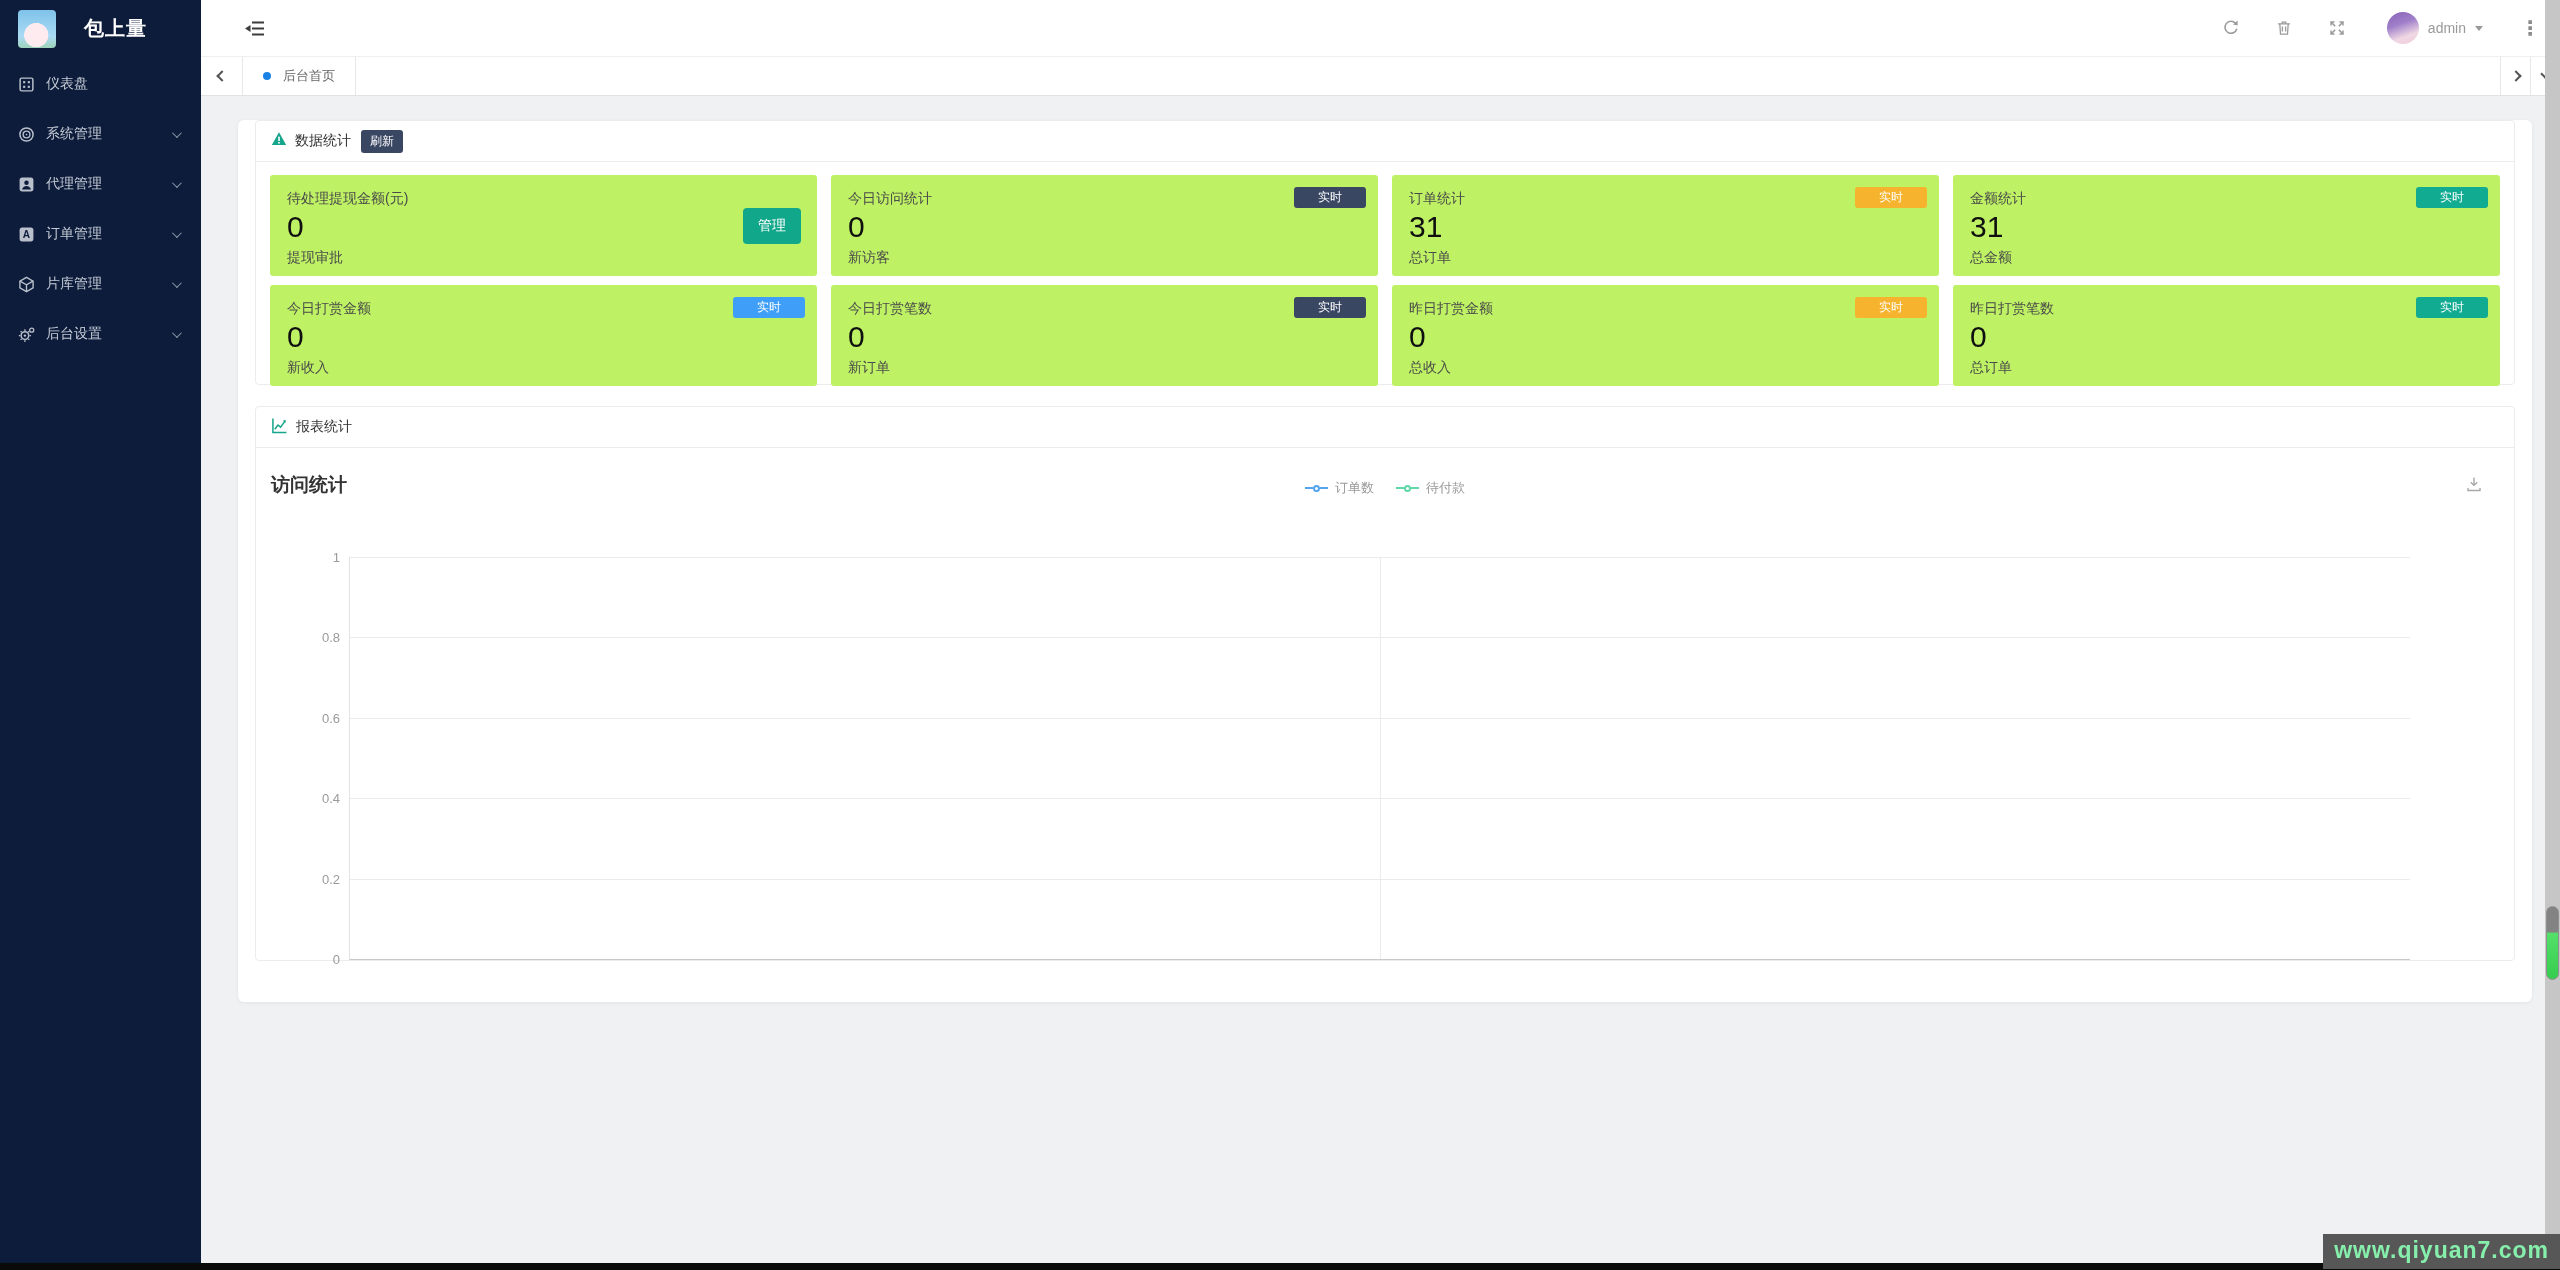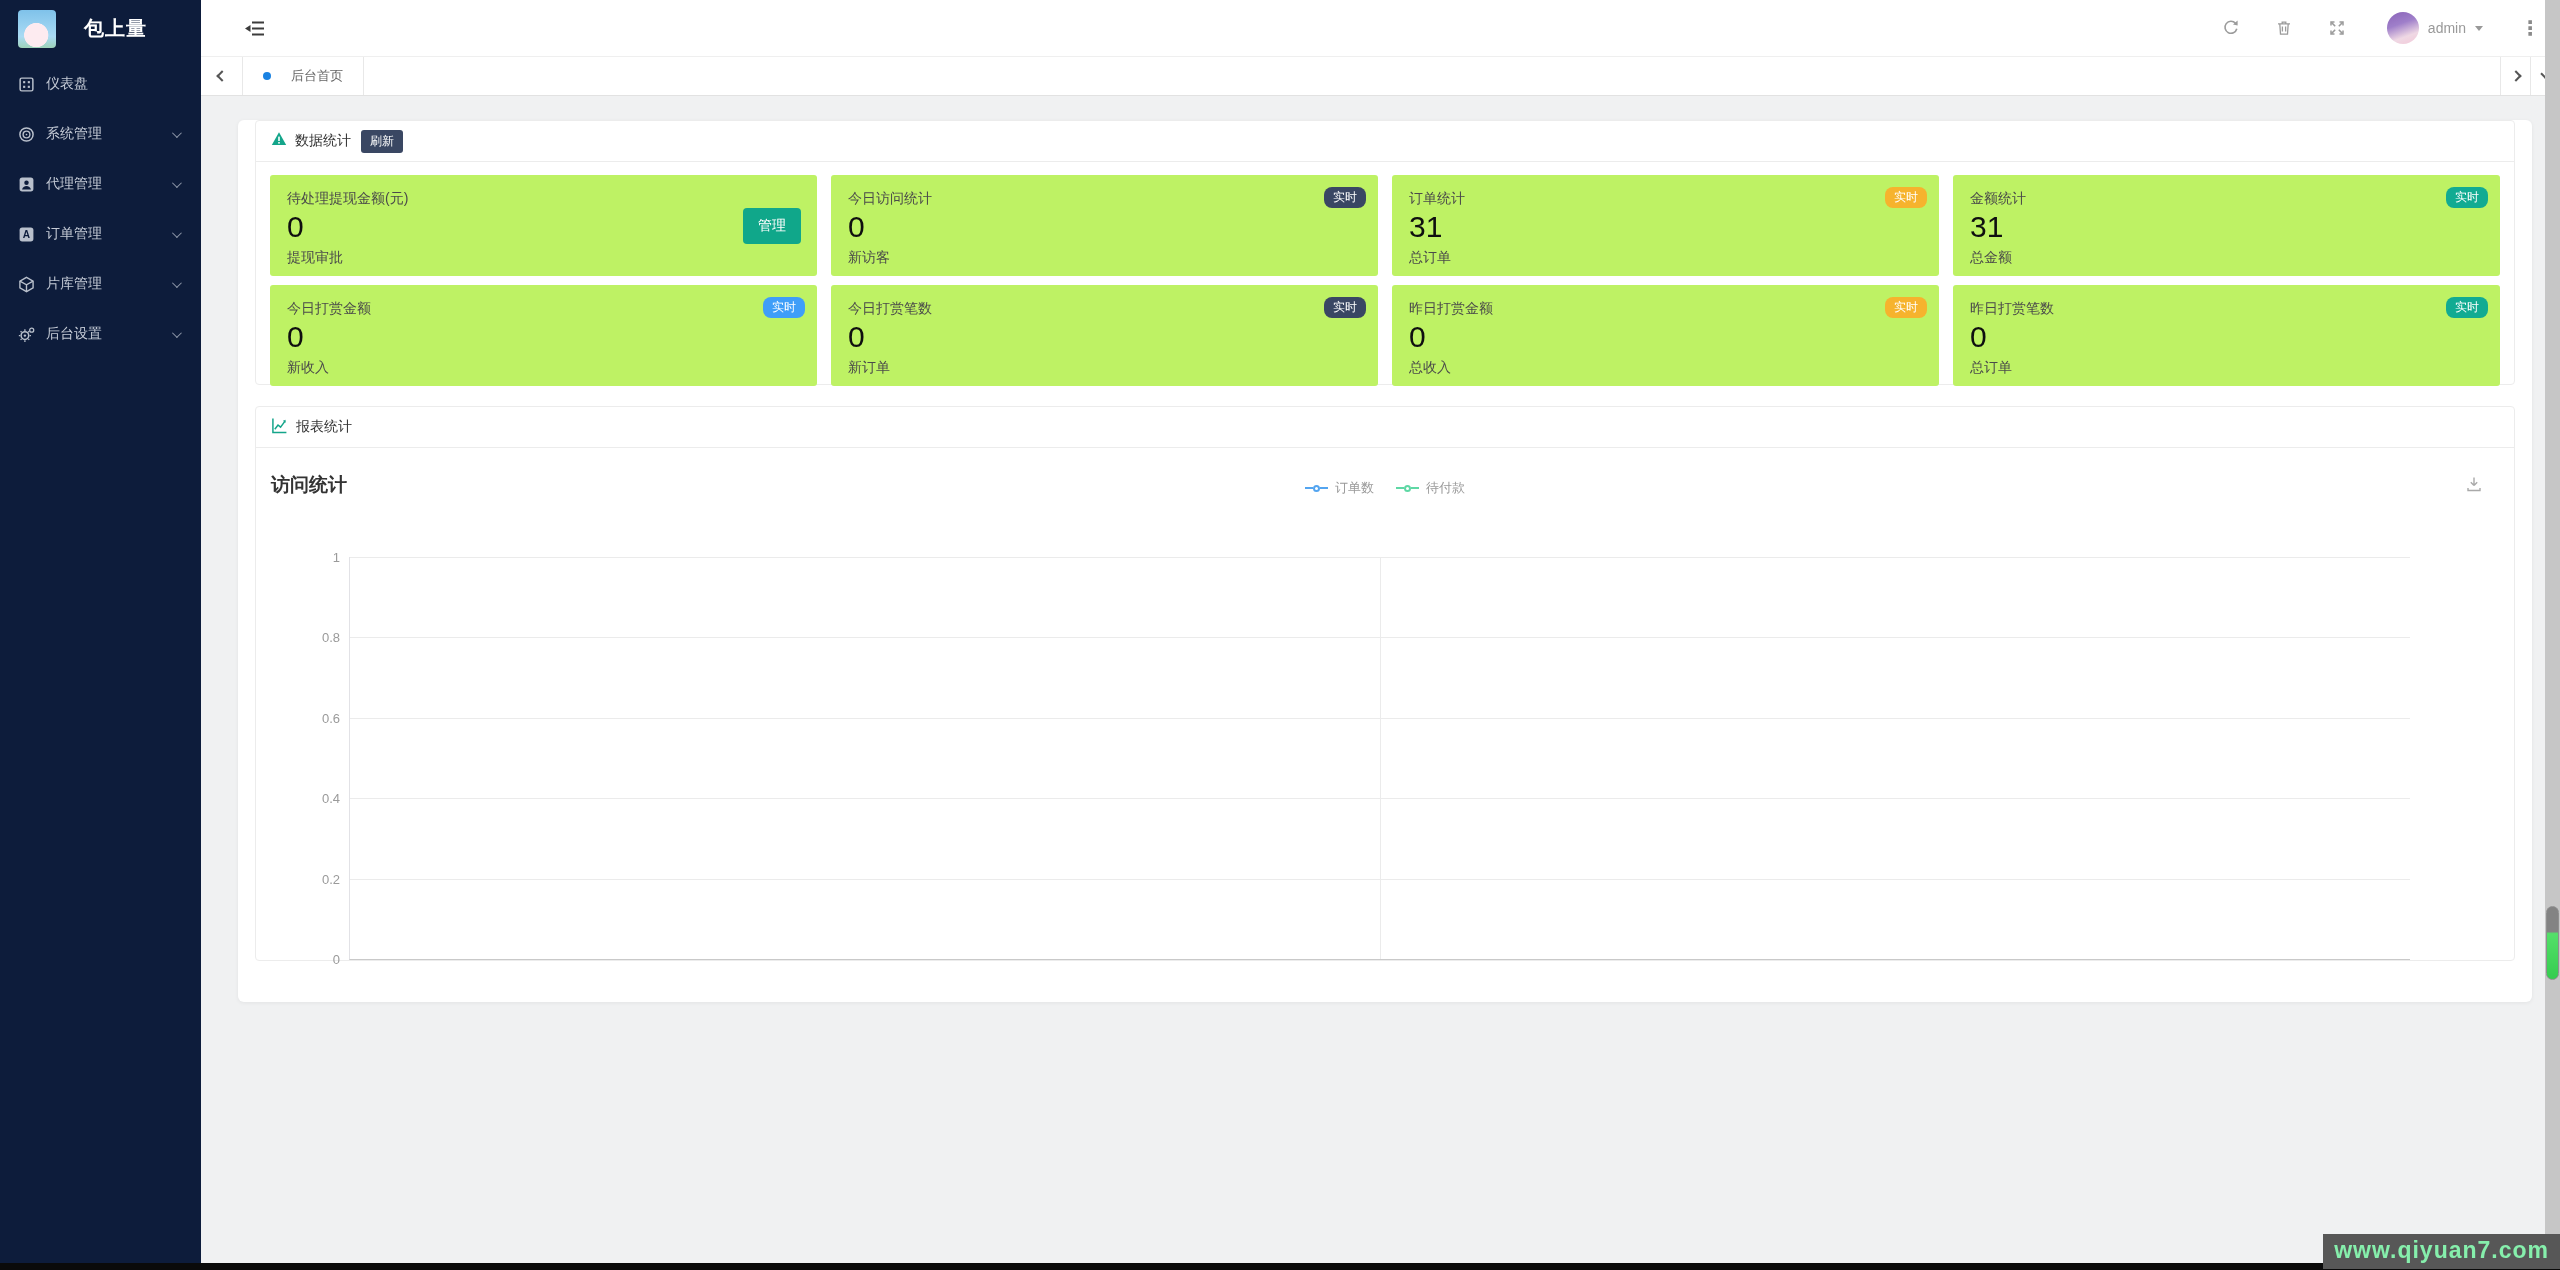--- a/index.html
+++ b/index.html
@@ -32,42 +32,42 @@
 
   
   .tabbar { position:fixed; left:201px; top:57px; right:0; height:39px; background:#ffffff; border-bottom:1px solid #e2e2e2; display:flex; align-items:stretch; z-index:5; }
   .tab-navcell { width:42px; display:flex; align-items:center; justify-content:center; cursor:pointer; }
   .tab-navcell.bl { border-left:1px solid #e8e8e8; width:30px; }
   .tab-navcell.br { border-right:1px solid #e8e8e8; }
   .arr { width:8px; height:8px; border-left:2px solid #555; border-bottom:2px solid #555; }
   .arr.left  { transform:rotate(45deg); }
   .arr.right { transform:rotate(-135deg); }
   .arr.down  { transform:rotate(-45deg); margin-top:-4px; }
-  .tab { display:flex; align-items:center; gap:20px; padding:0 20px; border-right:1px solid #e8e8e8; cursor:pointer; background:#fff; }
+  .tab { display:flex; align-items:center; gap:12px; padding:0 20px; border-right:1px solid #e8e8e8; cursor:pointer; background:#fff; }
   .tab-dot { width:8px; height:8px; border-radius:50%; background:#1a82e2; }
   .tab-label { font-size:13px; color:#666; }
   .tab-spacer { flex:1 1 auto; }
 
   
   .content { position:fixed; left:201px; top:96px; right:0; bottom:0; background:#f0f1f2; overflow:hidden; }
   .container { margin:7px 28px 0 37px; height:882px; background:#ffffff; border-radius:6px; box-shadow:0 1px 4px rgba(0,0,0,.06); }
 
   .panel { margin:0 17px; border:1px solid #ececec; border-radius:4px; background:#fff; }
   .panel.stats { margin-top:24px; height:265px; }
   .panel.report { margin-top:21px; height:555px; }
   .panel-header { height:41px; display:flex; align-items:center; padding:0 15px; border-bottom:1px solid #ececec; }
   .panel-title { font-size:14px; color:#333333; margin-left:8px; }
   .refresh-badge { margin-left:10px; background:#3a4763; color:#fff; font-size:12px; padding:3px 9px; border-radius:3px; cursor:pointer; }
 
   .cards { display:grid; grid-template-columns:repeat(4,1fr); gap:9px 14px; padding:13px 14px; }
   .card { height:101px; background:#bef264; border-radius:3px; padding:14px 17px; position:relative; }
   .card-title { font-size:14px; color:#4a4a4a; line-height:18px; }
   .card-value { font-size:30px; color:#0f0f0f; line-height:34px; margin:3px 0 4px; }
   .card-sub { font-size:14px; color:#4a4a4a; line-height:18px; }
-  .card-badge { position:absolute; top:12px; right:12px; color:#ffffff; font-size:12px; padding:2px 9px; border-radius:8px; }
+  .card-badge { position:absolute; top:12px; right:12px; color:#ffffff; font-size:12px; padding:2px 24px; border-radius:3px; }
   .manage-btn { position:absolute; right:16px; top:50%; transform:translateY(-50%); color:#fff; border:none; border-radius:4px; font-size:14px; padding:9px 15px; cursor:pointer; font-family:inherit; }
 
   
   .chart-wrap { position:relative; height:513px; }
   .chart-title { position:absolute; left:15px; top:24px; font-size:19px; font-weight:bold; color:#333333; }
   .legend { position:absolute; top:31px; left:50%; transform:translateX(-50%); display:flex; align-items:center; gap:22px; }
   .legend-item { display:flex; align-items:center; cursor:pointer; }
   .lline { width:8px; height:2px; }
   .lcirc { width:7px; height:7px; border-radius:50%; border-width:2px; border-style:solid; background:#fff; }
   .ltext { margin-left:7px; font-size:13px; color:#999999; }

